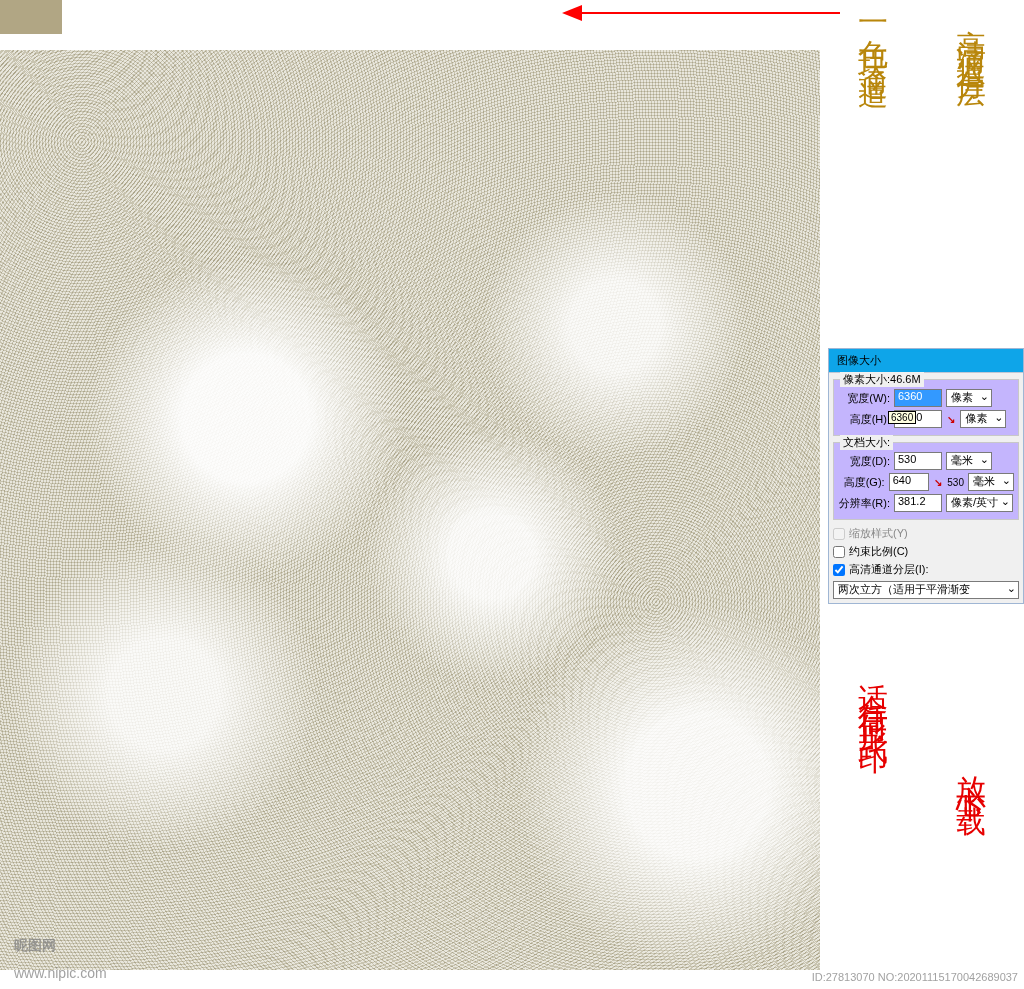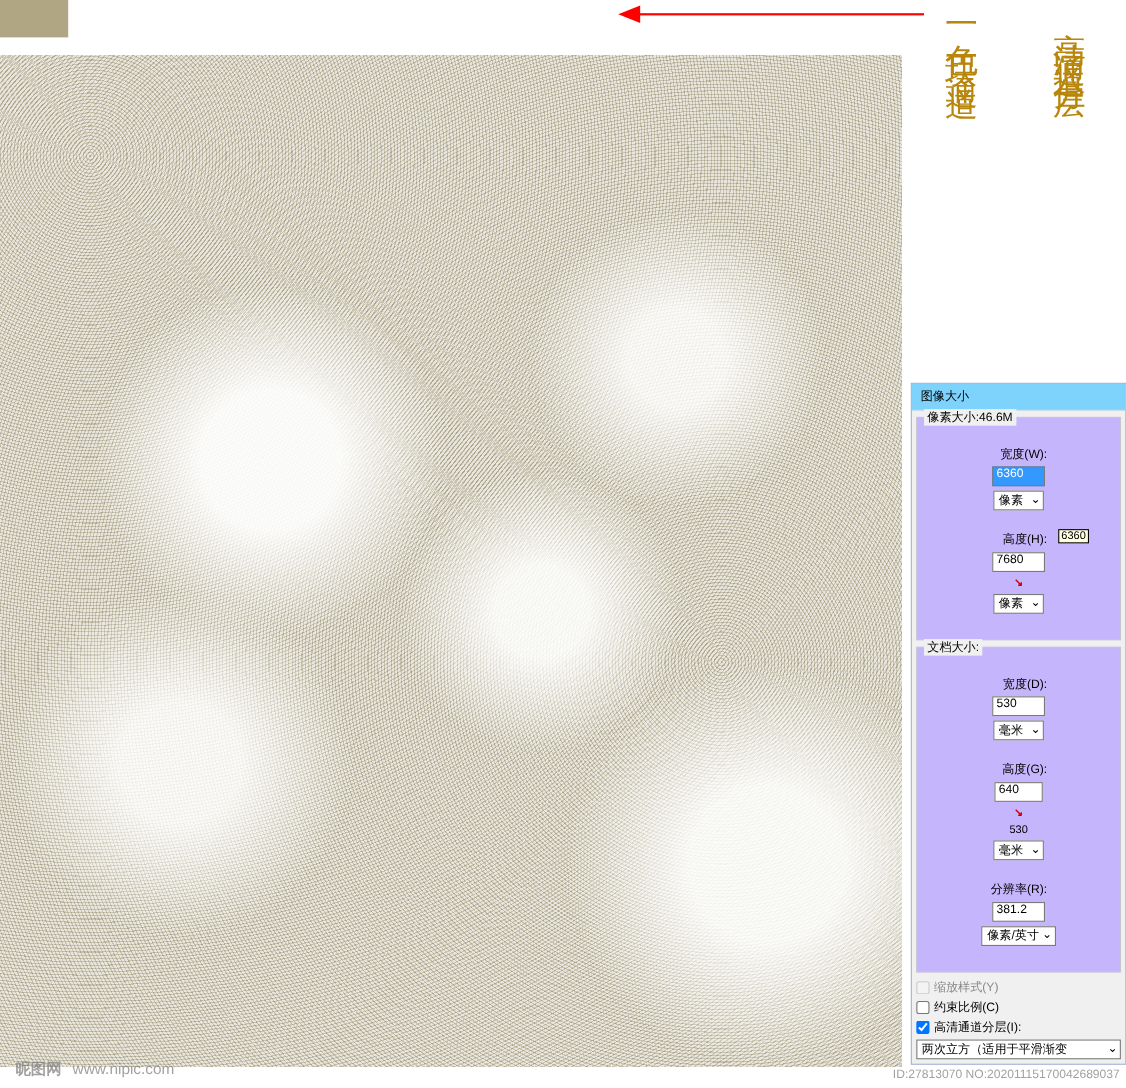--- a/index.html
+++ b/index.html
@@ -66,21 +66,21 @@
   .dialog {
     position: absolute;
     top: 348px; right: 0;
     width: 196px;
     background: #f0f0f0;
     border: 1px solid #9fb6d4;
     font-size: 11px;
     color: #000;
   }
   .dialog-title {
-    background: #7dd3fc;
+    background: #0ea5e9;
     padding: 4px 8px;
     border-bottom: 1px solid #bfc7d5;
   }
   .group {
     border: 1px solid #c8c8c8;
     margin: 6px 4px;
     padding: 6px 4px 4px 4px;
     position: relative;
     background: #c4b5fd;
   }
@@ -88,23 +88,22 @@
     position: absolute;
     top: -8px; left: 6px;
     background: #f0f0f0;
     padding: 0 3px;
     font-size: 11px;
   }
   .row {
     display: flex;
     align-items: center;
     gap: 4px;
-    margin: 19px 0;
+    margin: 3px 0;
     white-space: nowrap;
-    flex-direction: column;
   }
   .row-label { width: 52px; text-align: right; }
   .inp {
     border: 1px solid #7a7a7a;
     background: #fff;
     height: 18px;
     font-size: 11px;
     padding: 0 3px;
     width: 48px;
   }
@@ -139,21 +138,21 @@
     margin: 4px;
     display:flex;
   }
   .fullsel .sel-box { flex:1; }
 
   .watermark-left {
     position: absolute;
     left: 14px; bottom: 8px;
     font-size: 14px;
     color: rgba(130,130,130,0.75);
-    display:flex; gap:10px; align-items:baseline;
+    display:flex; gap:10px; align-items:baseline;flex-direction:column;
   }
   .watermark-left .cn { font-weight:bold; }
   .watermark-right {
     position: absolute;
     right: 6px; bottom: 6px;
     font-size: 11px;
     color: rgba(130,130,130,0.75);
     text-align: center;
   }
   .arrow-red-small {

